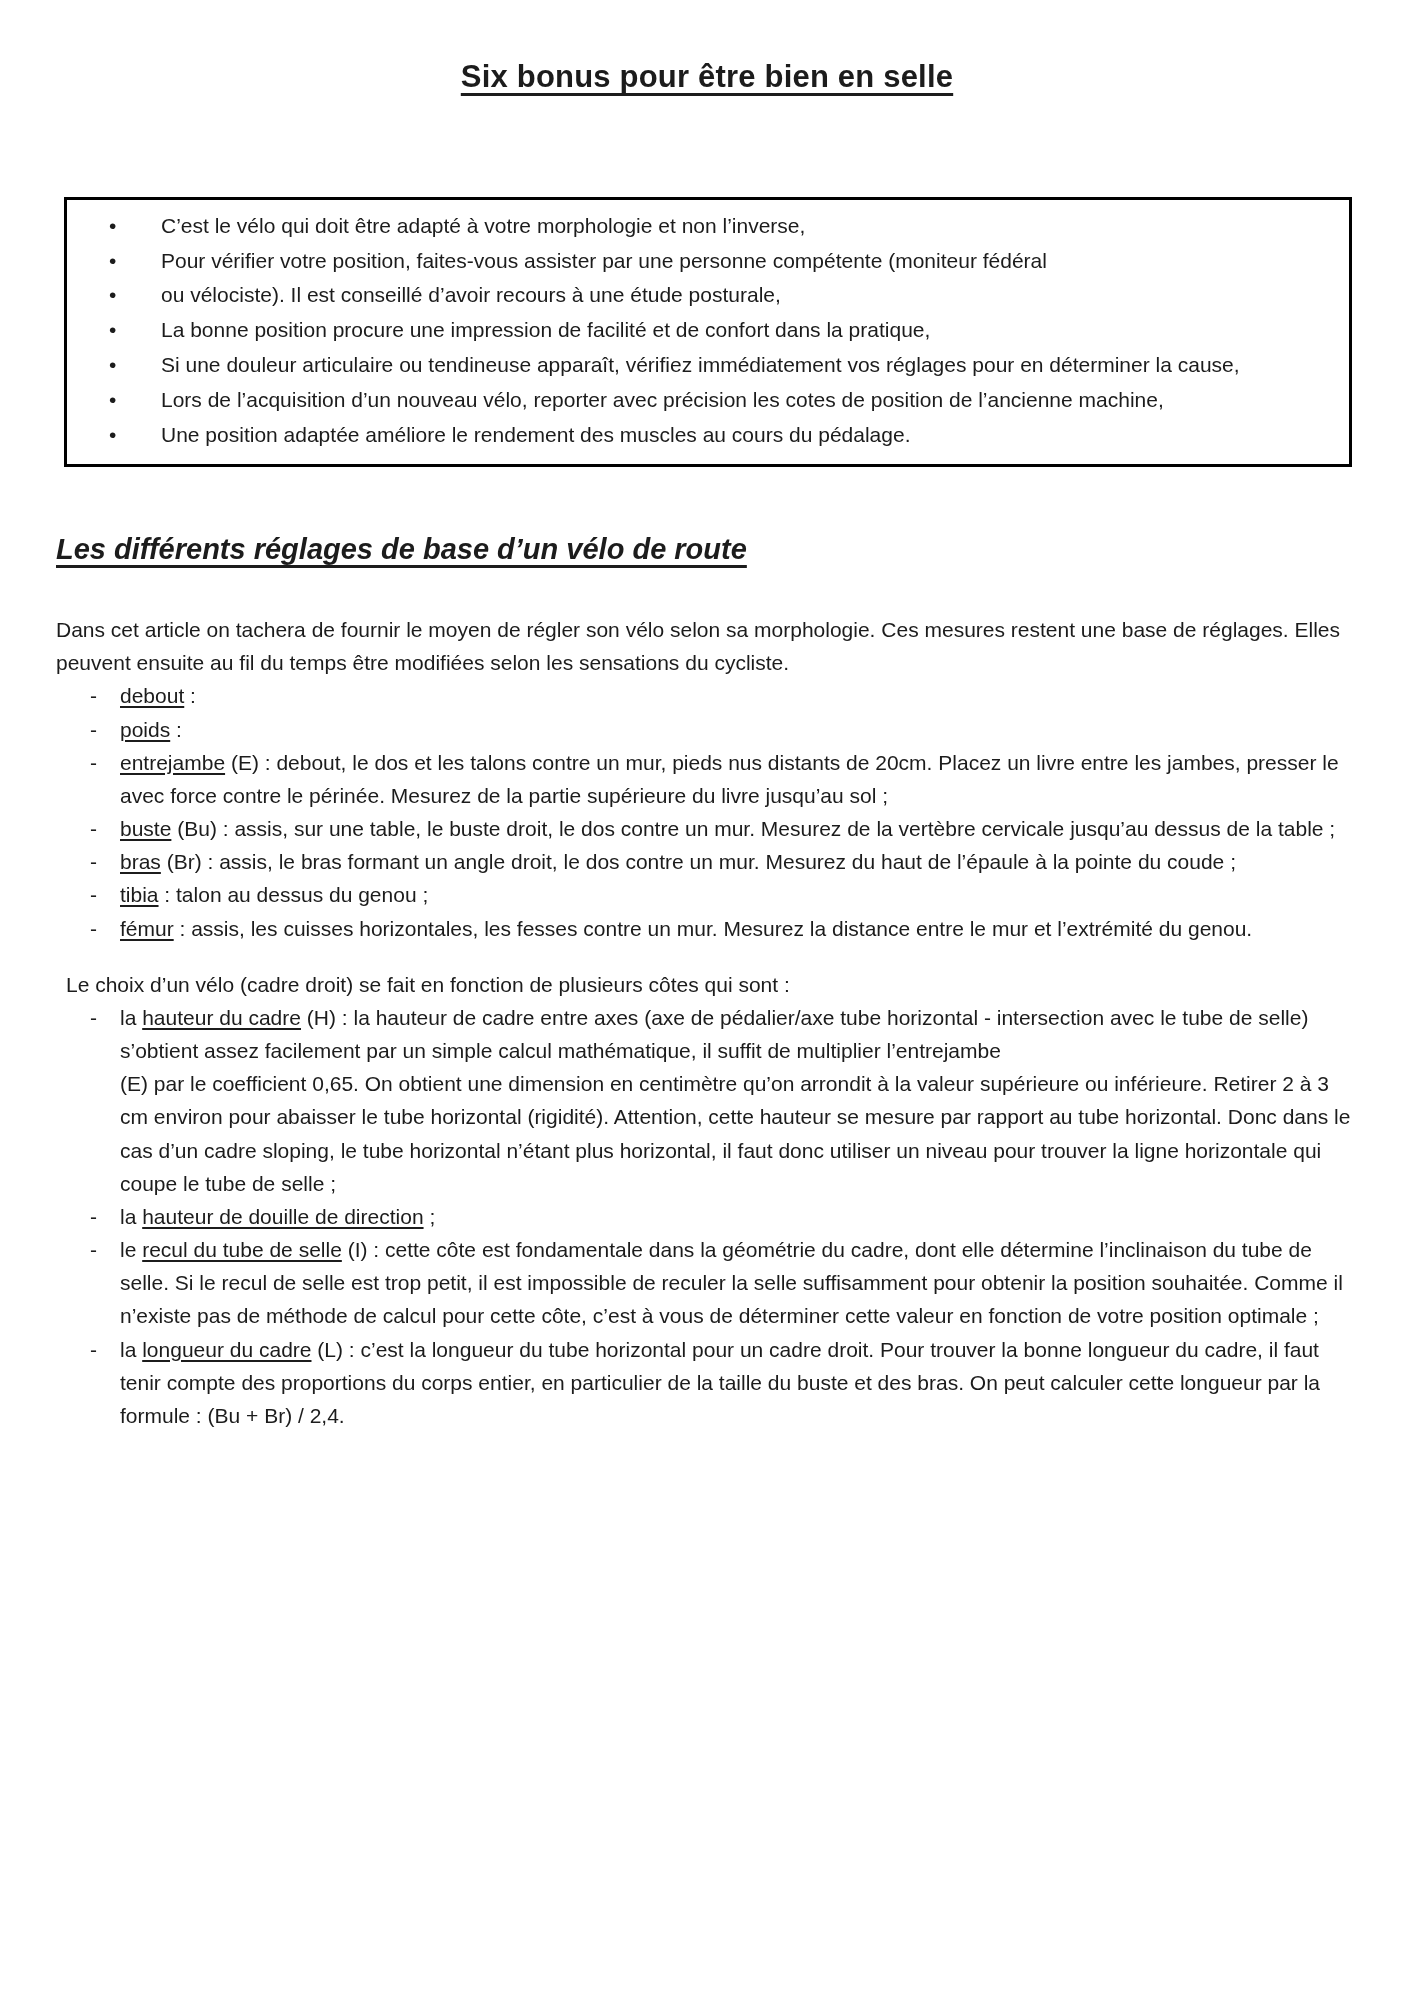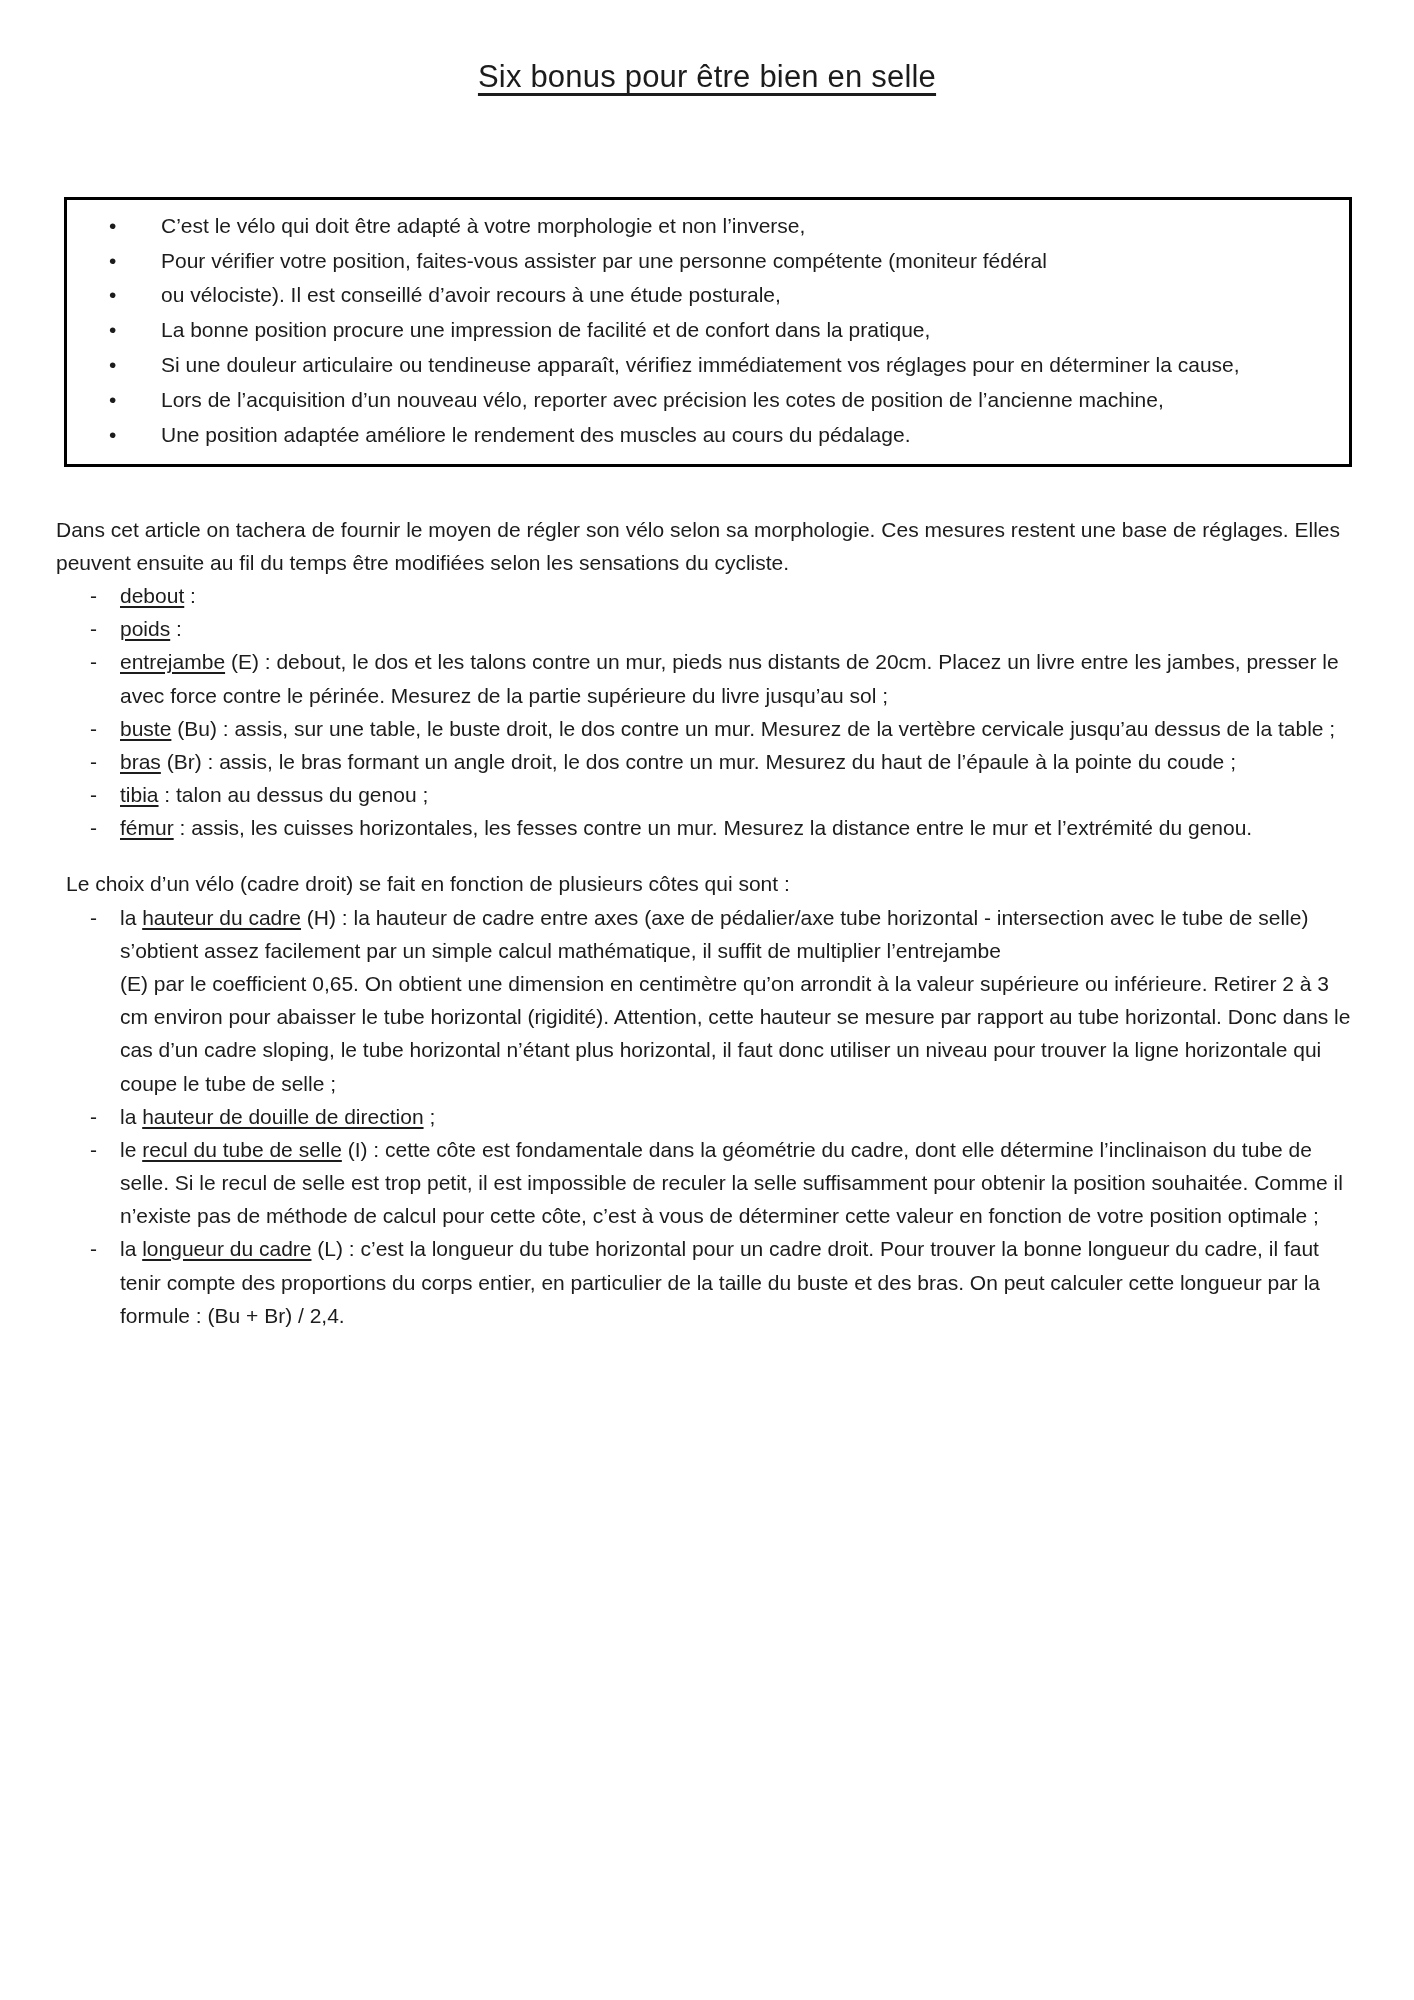--- a/index.html
+++ b/index.html
@@ -16,21 +16,21 @@
   .page {
     width: 1414px;
     height: 2000px;
     padding: 58px 56px 0 56px;
   }
   .doc-title {
     margin: 0;
     text-align: center;
     font-size: 31px;
     line-height: 1.25;
-    font-weight: 400;
+    font-weight: 700;
     letter-spacing: 0.2px;
     text-decoration: underline;
     text-decoration-thickness: 2.5px;
     text-underline-offset: 6px;
   }
   .bonus-box {
     margin: 100px 6px 0 8px;
     border: 3px solid #000000;
     padding: 9px 24px 11px 0;
     line-height: 1.66;
@@ -102,20 +102,21 @@
           <span class="marker">•</span>
           <span class="content">Lors de l’acquisition d’un nouveau vélo, reporter avec précision les cotes de position de l’ancienne machine,</span>
         </li>
         <li>
           <span class="marker">•</span>
           <span class="content">Une position adaptée améliore le rendement des muscles au cours du pédalage.</span>
         </li>
       </ul>
   </div>
 
+  <h2 class="section-heading">Les différents réglages de base d’un vélo de route</h2>
 
   <p class="intro">Dans cet article on tachera de fournir le moyen de régler son vélo selon sa morphologie. Ces mesures restent une base de réglages. Elles peuvent ensuite au fil du temps être modifiées selon les sensations du cycliste.</p>
 
 
   <ul class="list dash-list measure-list">
       <li>
         <span class="marker">-</span>
         <span class="content"><span class="u">debout</span><span> :</span></span>
       </li>
       <li>

